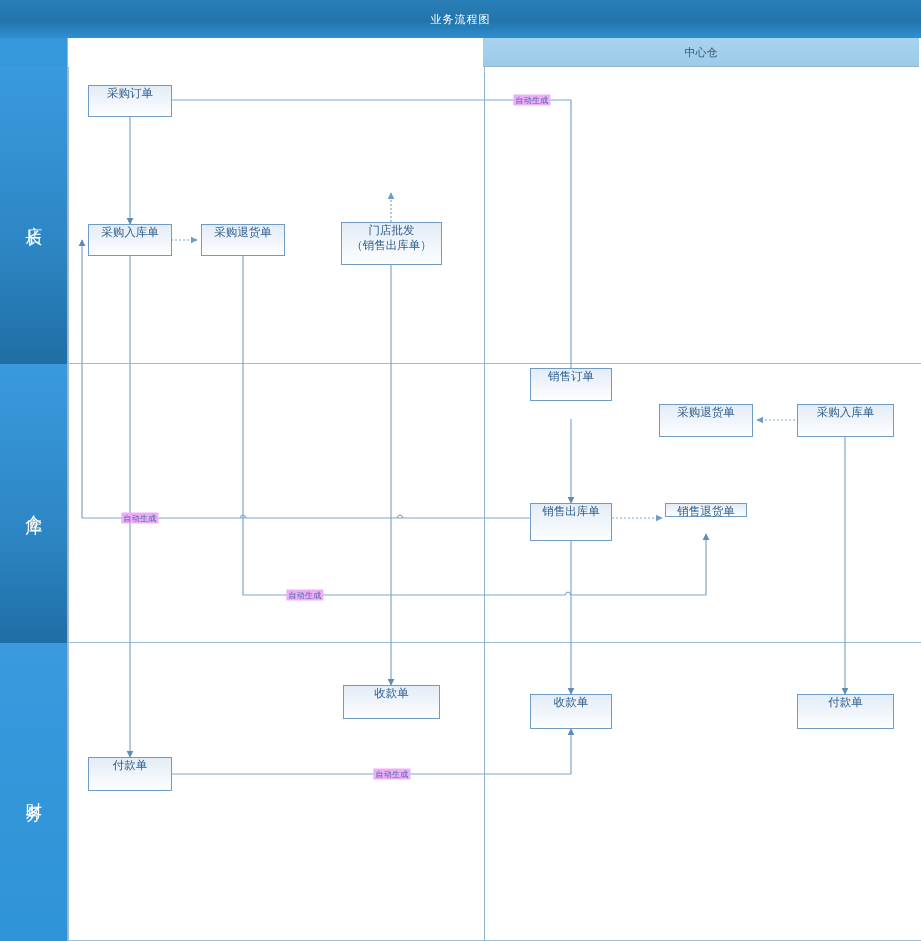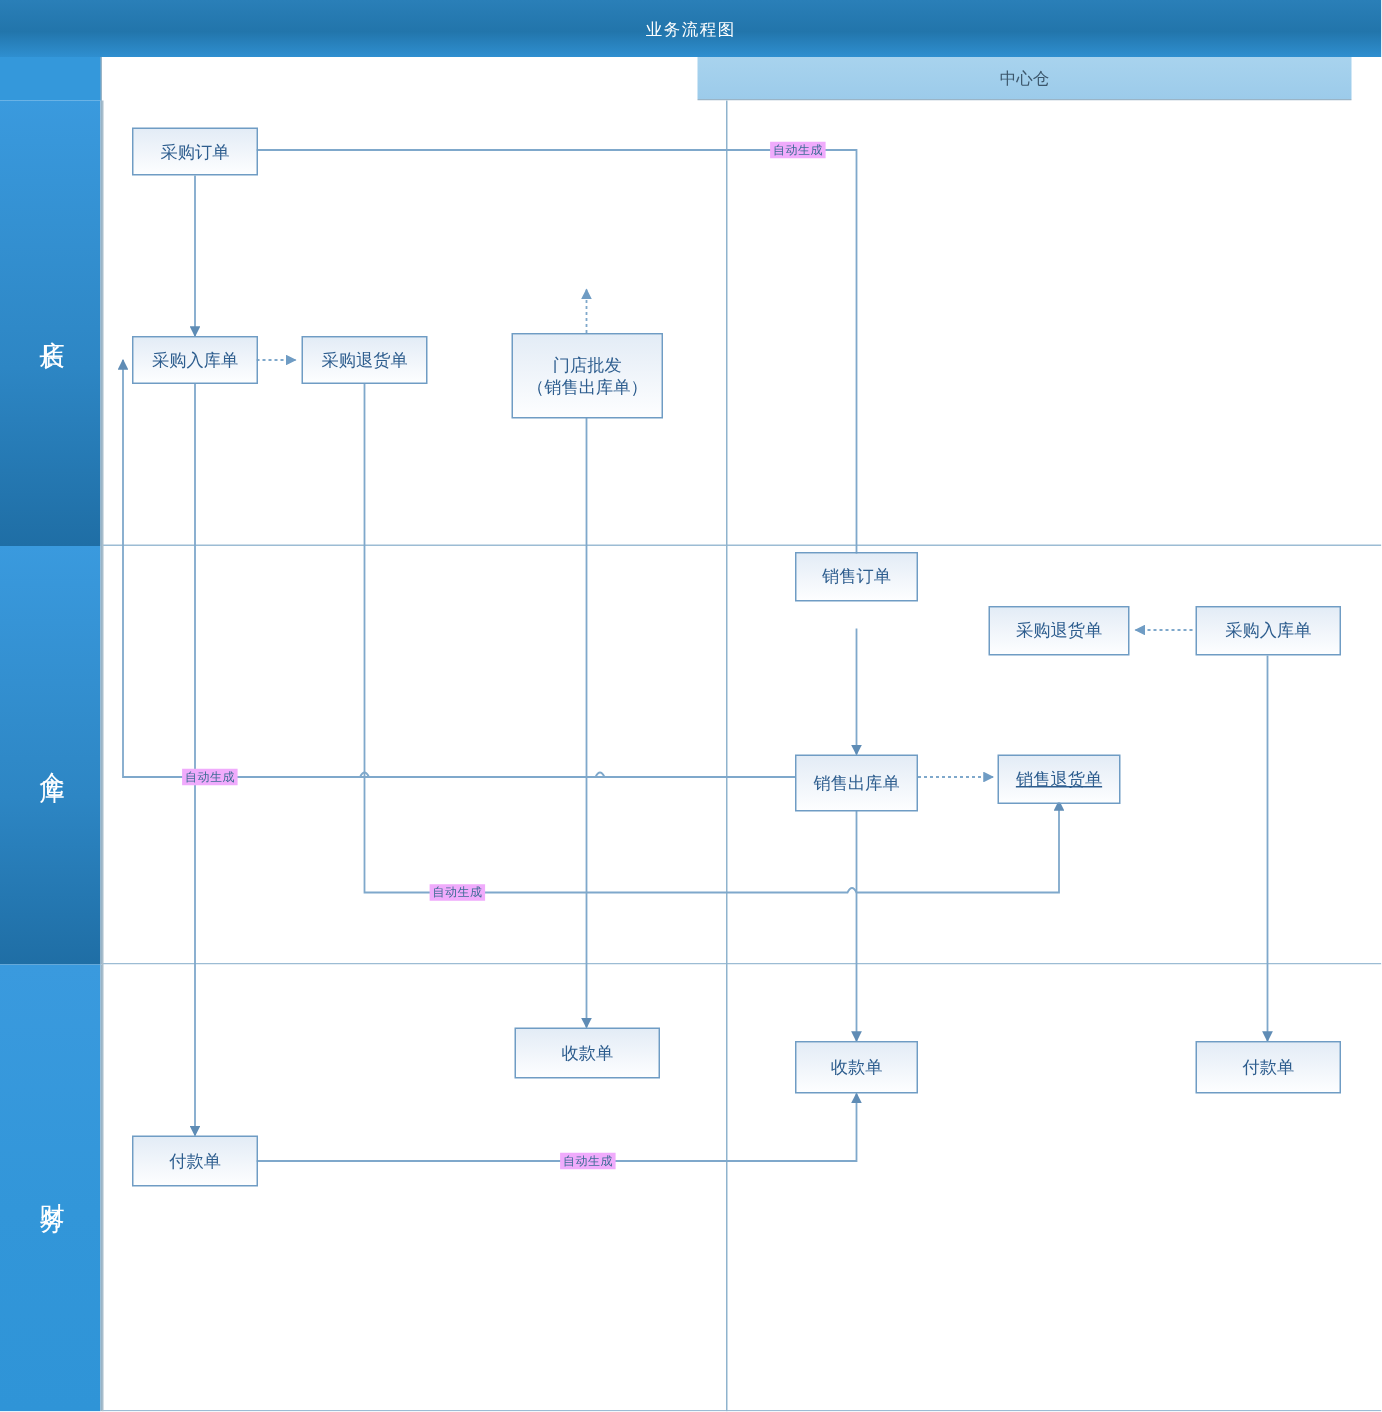--- a/index.html
+++ b/index.html
@@ -120,21 +120,20 @@
 
   
   .node {
     position: absolute;
     box-sizing: border-box;
     border: 1px solid #6f9cc4;
     background: linear-gradient(to bottom, #e3ecf6 0%, #eff4fa 45%, #fdfeff 100%);
     display: flex;
     flex-direction: column;
     align-items: center;
-    justify-content: center;
     color: #2d5d8e;
     font-size: 11.5px;
     line-height: 15px;
     text-align: center;
     white-space: nowrap;
   }
   .node .ln { display: block; }
 
   
   .edge-label {
@@ -152,21 +151,21 @@
 <body>
 
 <div id="canvas">
 
   <div class="title-bar">
     <span class="title-text">业务流程图</span>
   </div>
 
   <div class="col-corner"></div>
 
-  <div class="col-header" style="left:465px; width:436px; border-right:none;">
+  <div class="col-header" style="left:483px; width:436px; border-right:none;">
     <span>中心仓</span>
   </div>
 
   <div class="lane-header l1" style="top:67px; height:297px;">
     <span class="vlabel">店长</span>
   </div>
   <div class="lane-header l2" style="top:364px; height:279px;">
     <span class="vlabel">仓库</span>
   </div>
   <div class="lane-header l3" style="top:643px; height:298px;">
@@ -229,42 +228,42 @@
 
   <div class="node" style="left:88px; top:224px; width:84px; height:32px;">
     <span class="ln">采购入库单</span>
   </div>
 
   <div class="node" style="left:201px; top:224px; width:84px; height:32px;">
     <span class="ln">采购退货单</span>
   </div>
 
 
-  <div class="node" style="left:341px; top:222px; width:101px; height:57px;">
+  <div class="node" style="left:341px; top:222px; width:101px; height:43px;">
     <span class="ln">门店批发</span>
     <span class="ln">（销售出库单）</span>
   </div>
 
   <div class="node" style="left:530px; top:368px; width:82px; height:33px;">
     <span class="ln">销售订单</span>
   </div>
 
   <div class="node" style="left:659px; top:404px; width:94px; height:33px;">
     <span class="ln">采购退货单</span>
   </div>
 
   <div class="node" style="left:797px; top:404px; width:97px; height:33px;">
     <span class="ln">采购入库单</span>
   </div>
 
   <div class="node" style="left:530px; top:503px; width:82px; height:38px;">
     <span class="ln">销售出库单</span>
   </div>
 
-  <div class="node" style="left:665px; top:503px; width:82px; height:33px;text-decoration:underline;">
+  <div class="node" style="left:665px; top:503px; width:82px; height:14px;">
     <span class="ln">销售退货单</span>
   </div>
 
   <div class="node" style="left:343px; top:685px; width:97px; height:34px;">
     <span class="ln">收款单</span>
   </div>
 
   <div class="node" style="left:530px; top:694px; width:82px; height:35px;">
     <span class="ln">收款单</span>
   </div>

